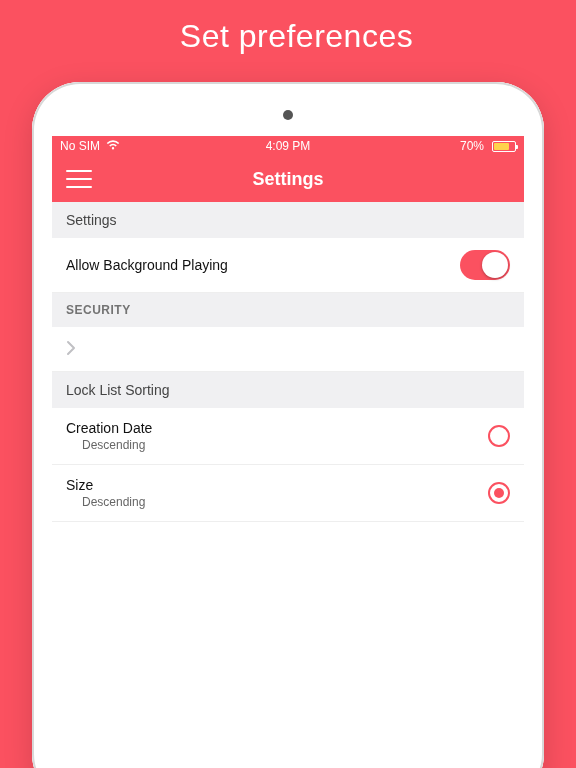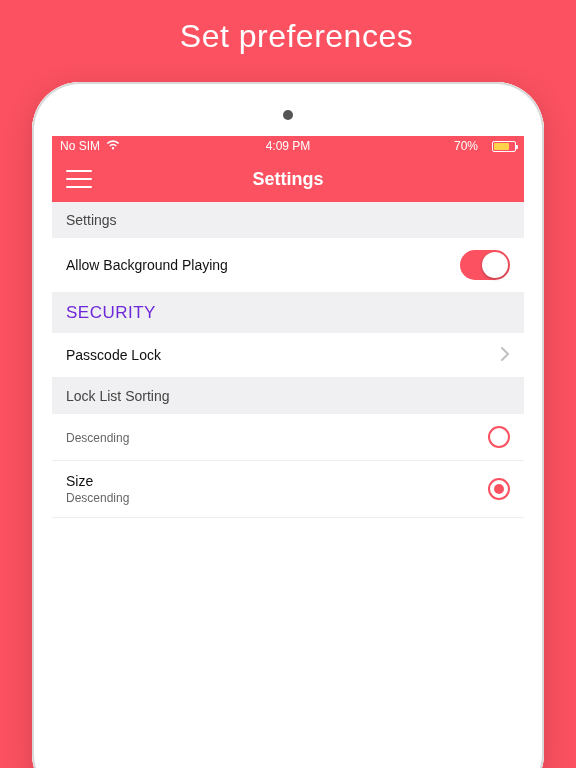--- a/index.html
+++ b/index.html
@@ -50,21 +50,21 @@
     background: #fb5160;
     color: #fff;
     display: flex;
     align-items: center;
     font-size: 12px;
     padding: 0 8px;
     justify-content: space-between;
   }
   .sb-left { display: flex; align-items: center; gap: 6px; }
   .sb-center { position: absolute; left: 50%; transform: translateX(-50%); font-weight: 500;}
-  .sb-right { display: flex; align-items: center; gap: 14px; }
+  .sb-right { display: flex; align-items: center; gap: 8px; }
   .wifi {
     display: inline-block;
   }
   .battery-shell {
     width: 24px; height: 11px;
     border: 1px solid #fff;
     border-radius: 2px;
     position: relative;
     display: inline-block;
   }
@@ -115,37 +115,38 @@
     font-size: 18px;
     font-weight: 600;
   }
   
   .section-header {
     background: #f0f0f2;
     padding: 10px 14px;
     font-size: 14px;
     color: #444;
   }
-  .section-header.caps { text-transform: uppercase; font-size: 17px; color: #6d28d9; letter-spacing: 0.5px;}
+  .section-header.caps { text-transform: uppercase; font-size: 12px; color: #737373; letter-spacing: 0.5px; font-weight: bold;}
   .cell {
     background: #fff;
     padding: 12px 14px;
     display: flex;
     align-items: center;
     justify-content: space-between;
     border-bottom: 1px solid #eee;
   }
   .cell .label {
     font-size: 14px;
     color: #111;
   }
   .cell .sub {
     font-size: 12px;
     color: #666;
     margin-top: 2px;
+    margin-left: 16px;
   }
   .cell .textcol { display: flex; flex-direction: column; }
   .disclosure {
     color: #c0c0c4;
     font-size: 20px;
     line-height: 1;
   }
   
   .switch {
     width: 50px; height: 30px;
@@ -219,32 +220,32 @@
     <div class="section-header">Settings</div>
     <div class="cell">
       <span class="label">Allow Background Playing</span>
       <div class="switch">
         <div class="knob"></div>
       </div>
     </div>
 
     <div class="section-header caps">SECURITY</div>
     <div class="cell">
-      <span class="label">Passcode Lock</span>
       <span class="disclosure">
         <svg width="10" height="16" viewBox="0 0 10 16">
             <path d="M2 2l6 6-6 6" stroke="#c0c0c4" stroke-width="2" fill="none" stroke-linecap="round" stroke-linejoin="round"></path>
           </svg>
       </span>
     </div>
 
     <div class="section-header">Lock List Sorting</div>
 
     <div class="cell">
       <div class="textcol">
+        <span class="label">Creation Date</span>
         <span class="sub">Descending</span>
       </div>
       <div class="radio" id="radio-0"></div>
     </div>
 
     <div class="cell">
       <div class="textcol">
         <span class="label">Size</span>
         <span class="sub">Descending</span>
       </div>

